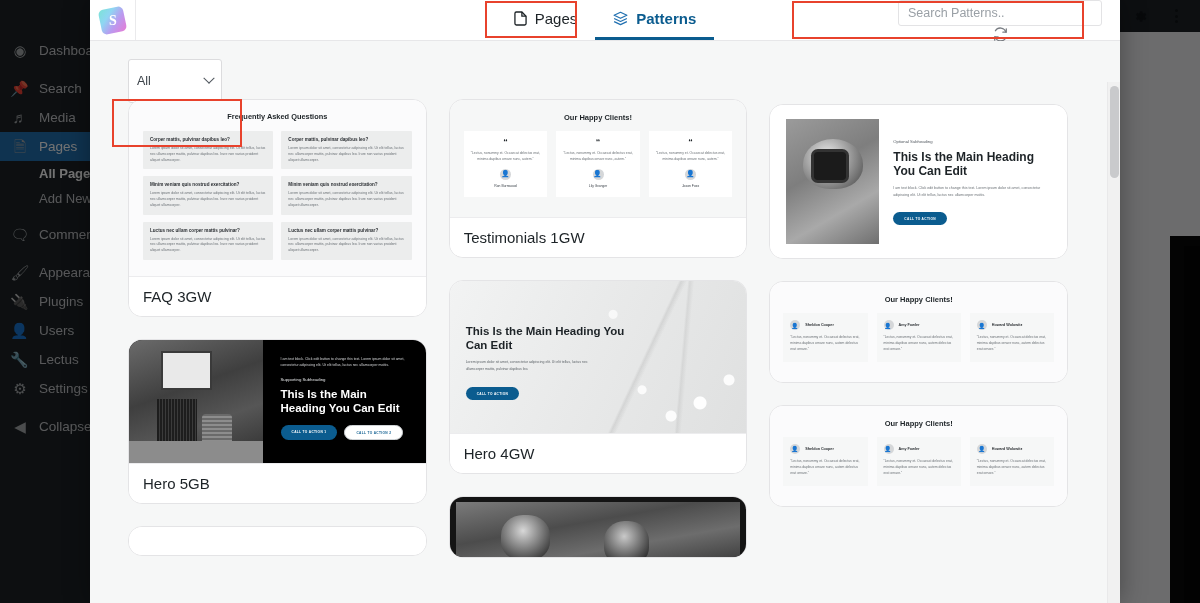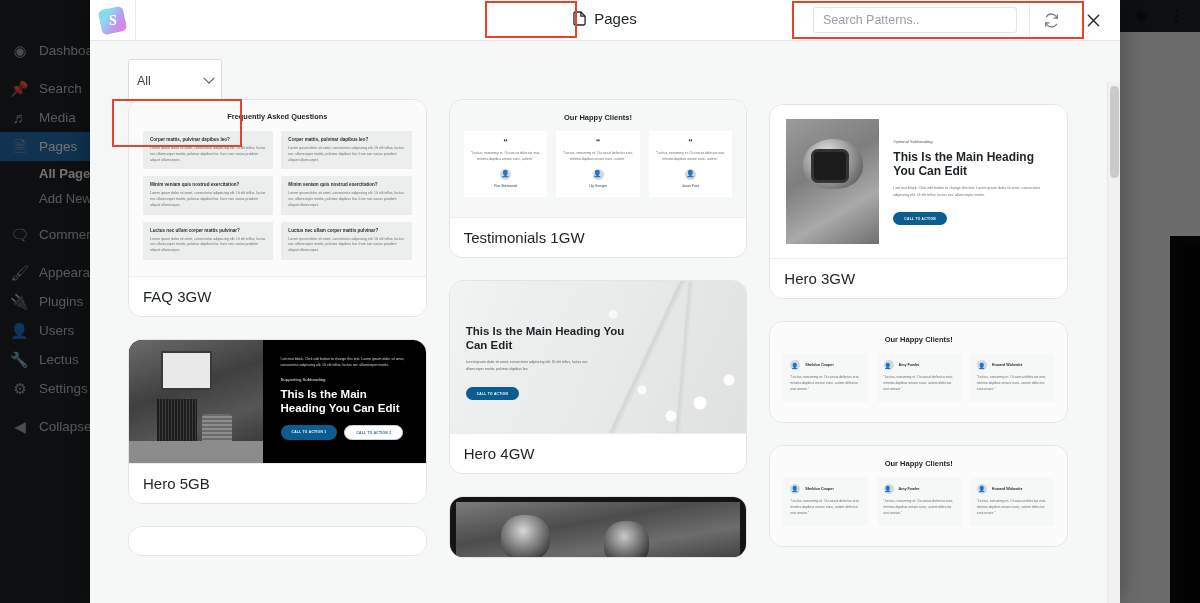--- a/index.html
+++ b/index.html
@@ -92,21 +92,21 @@
   .htab {
     display:flex; align-items:center; gap:8px; padding:0 18px;
     font-size:15px; color:#1d2327; font-weight:500; cursor:pointer;
     border-bottom:3px solid transparent; height:40px;
   }
   .htab.active { color:#0b5c8f; border-bottom-color:#0b5c8f; font-weight:700; }
   .htab .ticon { display:flex; align-items:center; }
 
   #header-right {
     position:absolute; right:0; top:0; height:40px;
-    display:flex; align-items:center; gap:0; padding-right:6px;
+    display:flex; align-items:center; gap:0; padding-right:6px;flex-direction:column;
   }
   #search-wrap { padding:0 12px; }
   #search-input {
     width:204px; height:26px; border:1px solid #e3e3e5; border-radius:3px;
     padding:0 9px; font-size:12.5px; color:#3c434a; background:#fff;
     font-family:"Liberation Sans",sans-serif; outline:none;
   }
   #search-input::placeholder { color:#9aa0a6; }
   .hdr-divider { width:1px; height:40px; background:#ebebed; }
   .hdr-icon-btn {
@@ -352,20 +352,30 @@
     <div id="header-tabs">
       <div class="htab">
         <span class="ticon">
           <svg width="13" height="15" viewBox="0 0 14 16" fill="none" stroke="#1d2327" stroke-width="1.4">
             <path d="M8.5 1H2.5A1.5 1.5 0 001 2.5v11A1.5 1.5 0 002.5 15h9a1.5 1.5 0 001.5-1.5V5.5L8.5 1z"></path>
             <path d="M8.5 1v4.5H13"></path>
           </svg>
         </span>
         <span>Pages</span>
       </div>
+      <div class="htab active">
+        <span class="ticon">
+          <svg width="15" height="15" viewBox="0 0 16 16" fill="none" stroke="#2271b1" stroke-width="1.3" stroke-linejoin="round">
+            <path d="M8 1.4L1.2 4.6 8 7.8l6.8-3.2L8 1.4z"></path>
+            <path d="M1.2 8L8 11.2 14.8 8"></path>
+            <path d="M1.2 11.3L8 14.5l6.8-3.2"></path>
+          </svg>
+        </span>
+        <span>Patterns</span>
+      </div>
     </div>
 
     <div id="header-right">
       <div id="search-wrap">
         <input id="search-input" type="text" placeholder="Search Patterns.." style="">
       </div>
       <div class="hdr-divider"></div>
       <div class="hdr-icon-btn">
         <svg width="17" height="17" viewBox="0 0 20 20" fill="none" stroke="#787c82" stroke-width="1.5" stroke-linecap="round">
           <path d="M16.3 7.2A6.8 6.8 0 004 5.6"></path>
@@ -511,21 +521,20 @@
         <div class="pcard">
           <div class="pthumb h3-thumb mini">
             <div class="h3-img"></div>
             <div class="h3-right">
               <div class="h3-sub">Optional Subheading</div>
               <div class="h3-head">This Is the Main Heading You Can Edit</div>
               <div class="h3-body">I am text block. Click edit button to change this text. Lorem ipsum dolor sit amet, consectetur adipiscing elit. Ut elit tellus, luctus nec ullamcorper mattis.</div>
               <span class="btn-cta">CALL TO ACTION</span>
             </div>
           </div>
-          <div class="pcap">Hero 3GW</div>
         </div>
 
         <div class="pcard">
           <div class="pthumb t4-thumb mini">
             <div class="t4-title">Our Happy Clients!</div>
             <div class="t4-grid">
               <div class="t4-card">
                 <div class="t4-head">
                   <span class="t4-av">👤</span>
                   <span class="t4-name">Sheldon Cooper</span>

